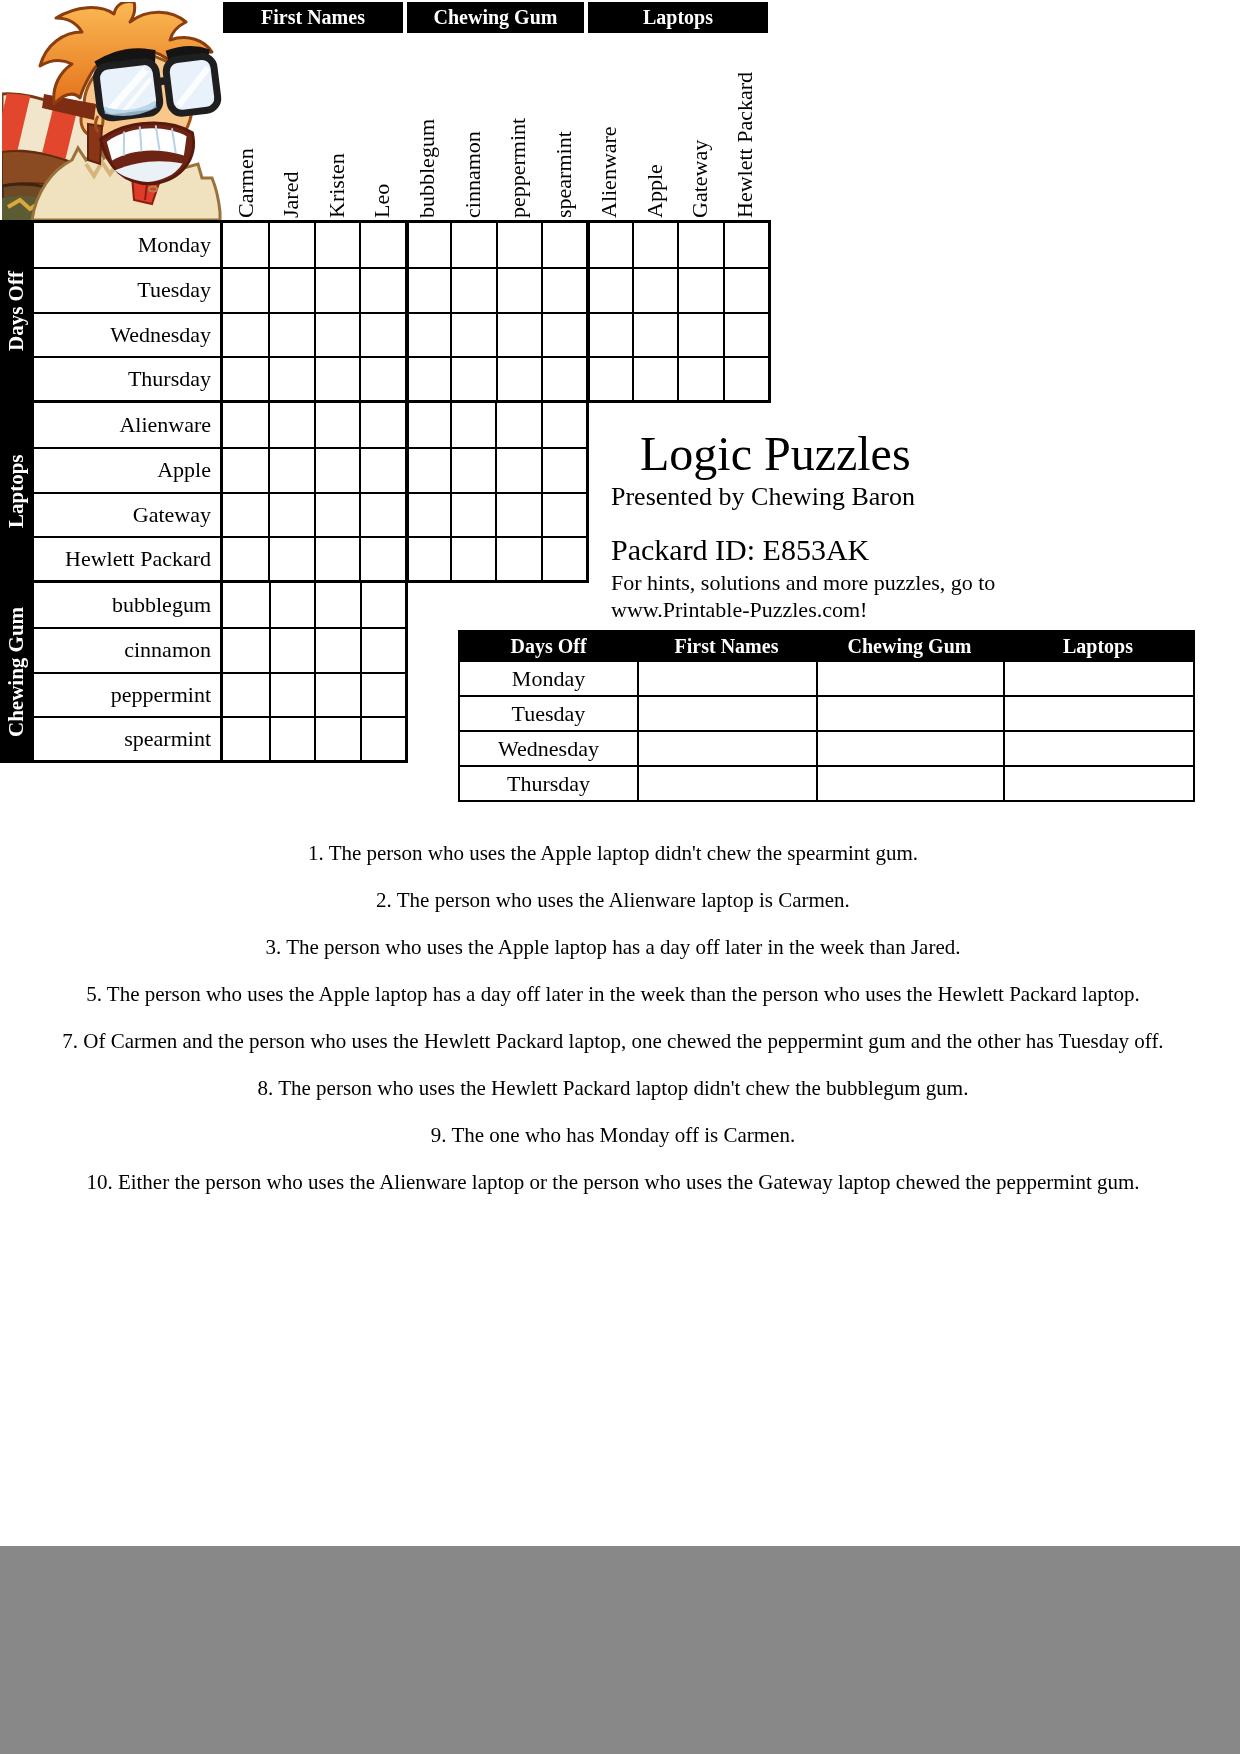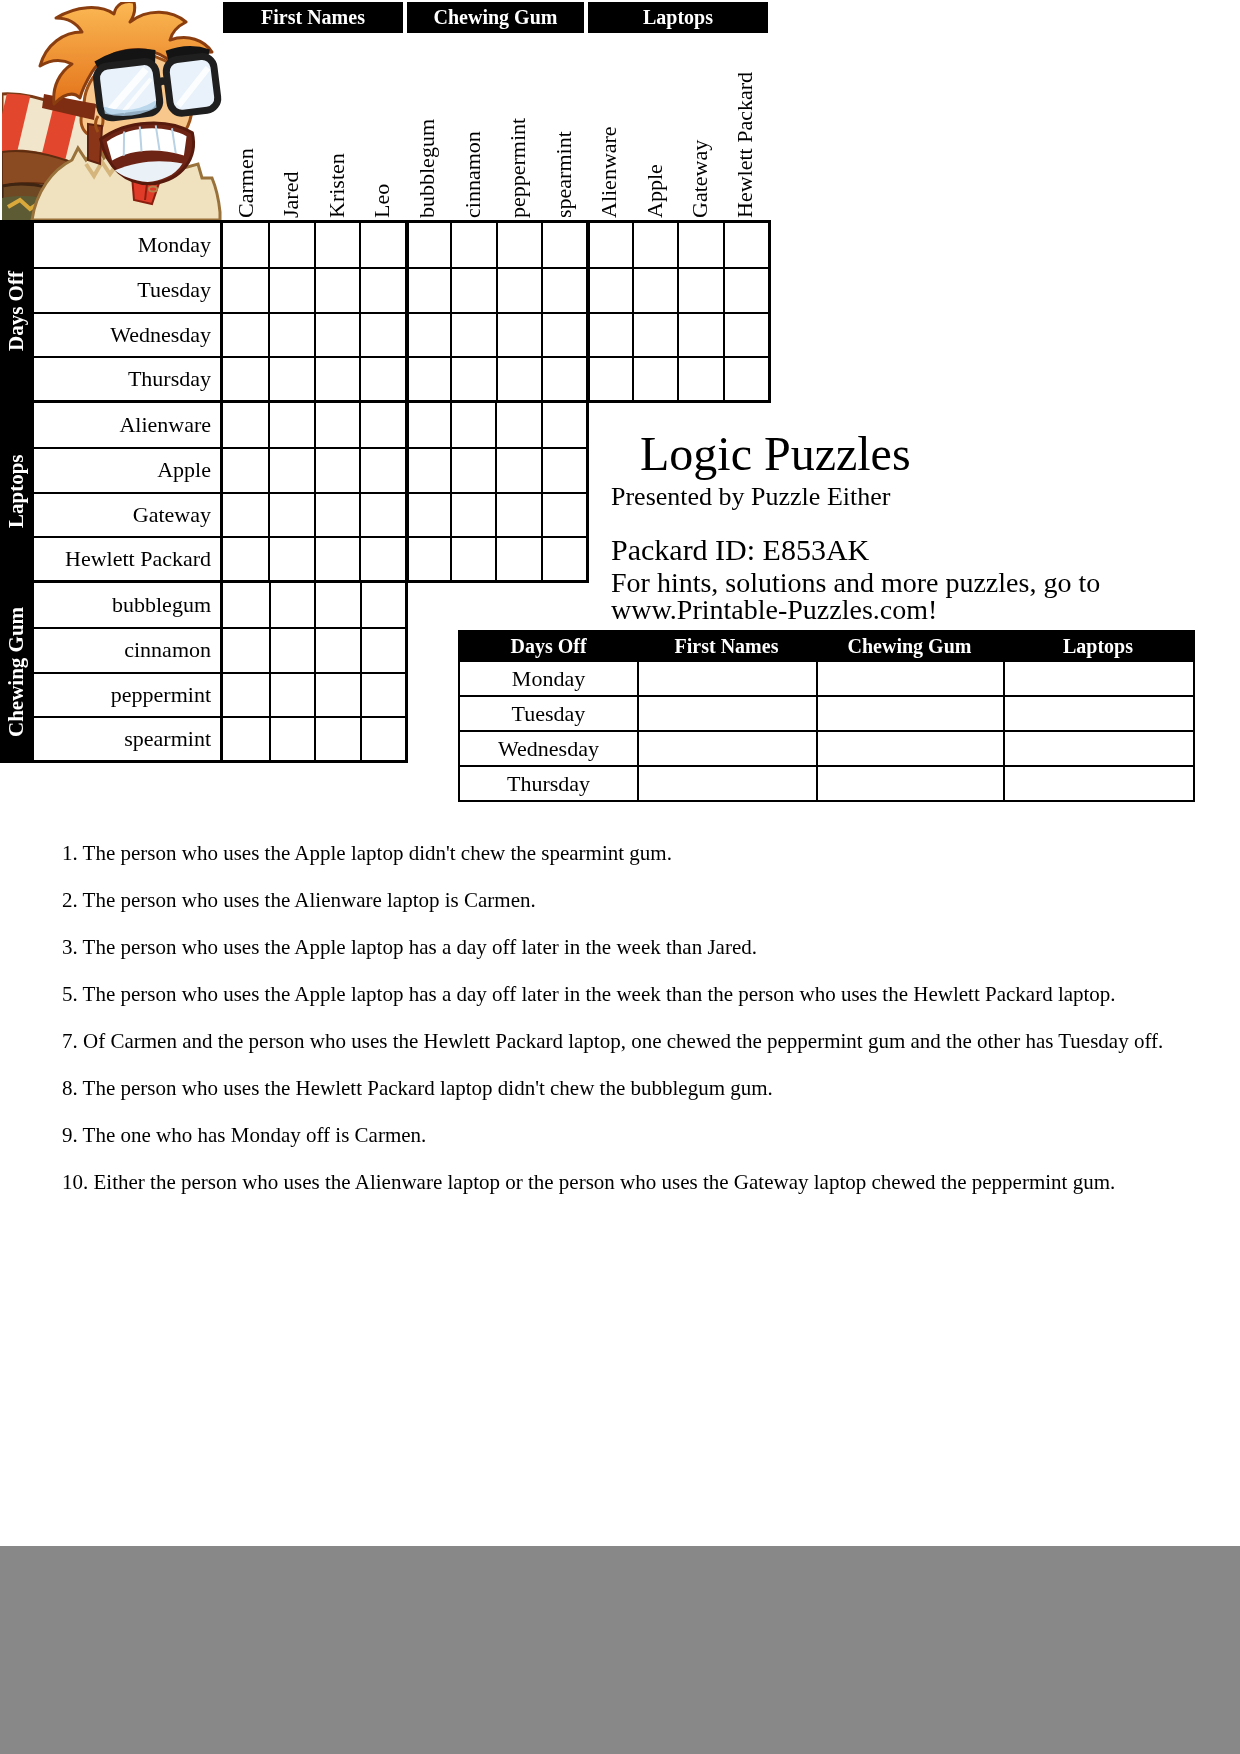--- a/index.html
+++ b/index.html
@@ -50,40 +50,40 @@
     border: 3px solid #000; display: grid; grid-template-rows: repeat(4, 1fr);
   }
   .bt { border-top: 2px solid #000; }
   .bl { border-left: 2px solid #000; }
   .gl { border-left: 4px solid #000; }
 
   
   .title    { left: 640px; top: 428px; font-size: 48px; line-height: 52px; }
   .subtitle { left: 611px; top: 482px; font-size: 26px; }
   .pid      { left: 611px; top: 533px; font-size: 30px; }
-  .hints    { left: 611px; top: 569px; font-size: 28px; line-height: 27px; }
+  .hints    { left: 611px; top: 569px; font-size: 22px; line-height: 27px; }
 
   
   .atable {
     left: 458px; top: 630px; width: 737px; height: 172px; background: #fff;
     border: 2px solid #000; display: grid;
     grid-template-columns: 177px 179px 187px 190px;
     grid-template-rows: 28px repeat(4, 35px);
   }
   .ahdr {
     background: #000; color: #fff; font-weight: bold; font-size: 20px;
     display: flex; align-items: center; justify-content: center;
   }
   .acell { border-top: 2px solid #000; }
   .cl { border-left: 2px solid #000; }
   .aday { display: flex; align-items: center; justify-content: center; font-size: 22px; }
 
   
   .clues { left: 62px; top: 839px; width: 1102px; }
-  .clue { font-size: 21px; line-height: 29px; margin: 0 0 18px 0; }
+  .clue { font-size: 21px; line-height: 29px; margin: 0 0 18px 0; text-align: center; }
 </style>
 </head>
 <body>
 
 <div class="page">
 
   <svg class="abs" style="left:2px; top:2px;" width="220" height="218" viewBox="0 0 220 218">
     <defs>
       <linearGradient id="hg" x1="0" y1="0" x2="0" y2="1">
         <stop offset="0" stop-color="#FBB954"></stop>
@@ -285,21 +285,21 @@
         <div class="bl bt"></div>
         <div class="bt"></div>
         <div class="bl bt"></div>
         <div class="bl bt"></div>
         <div class="bl bt"></div>
       </div>
       <div class="abs bandlab" style="top: 580px;">Chewing Gum</div>
     </div>
 
   <div class="abs title">Logic Puzzles</div>
-  <div class="abs subtitle">Presented by Puzzle Either</div>
+  <div class="abs subtitle">Presented by Chewing Baron</div>
   <div class="abs pid">Packard ID: E853AK</div>
   <div class="abs hints">
     <div>For hints, solutions and more puzzles, go to</div>
     <div>www.Printable-Puzzles.com!</div>
   </div>
 
   <div class="abs atable" id="answer-table">
       <div class="ahdr">Days Off</div>
       <div class="ahdr">First Names</div>
       <div class="ahdr">Chewing Gum</div>

